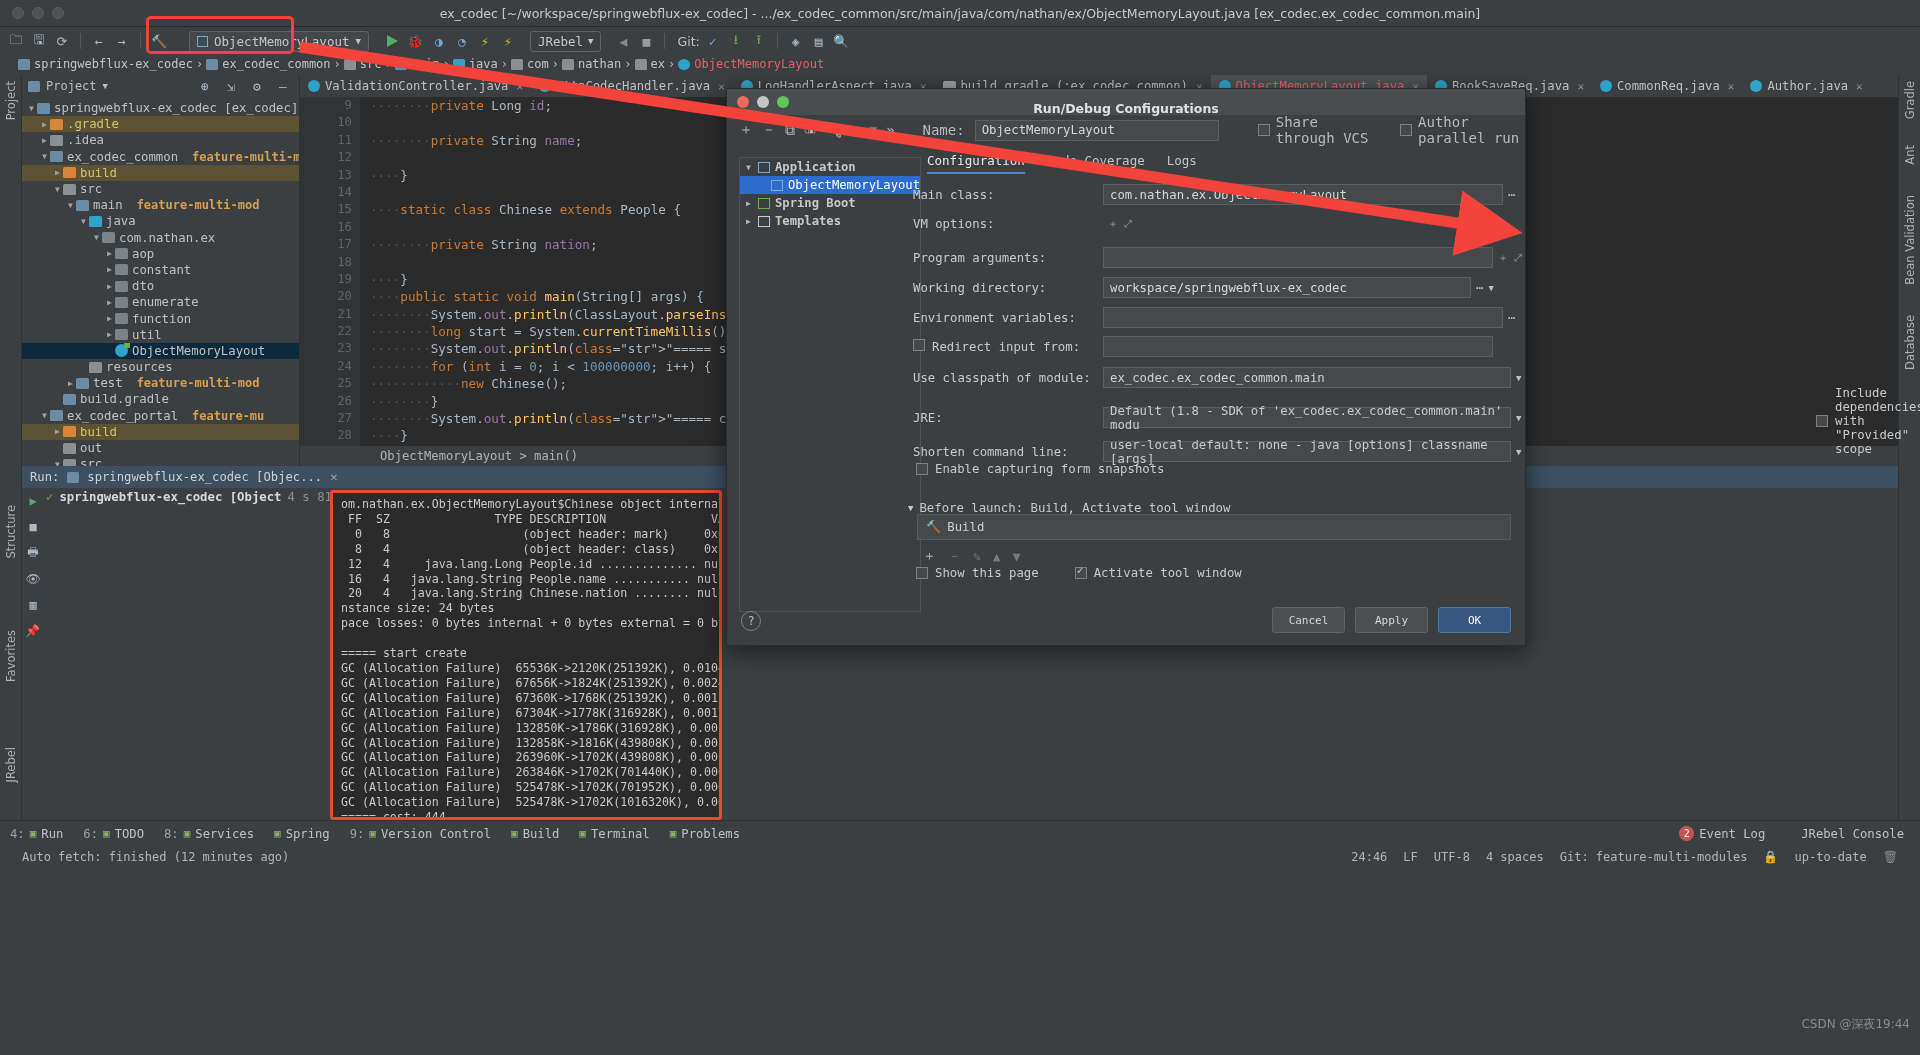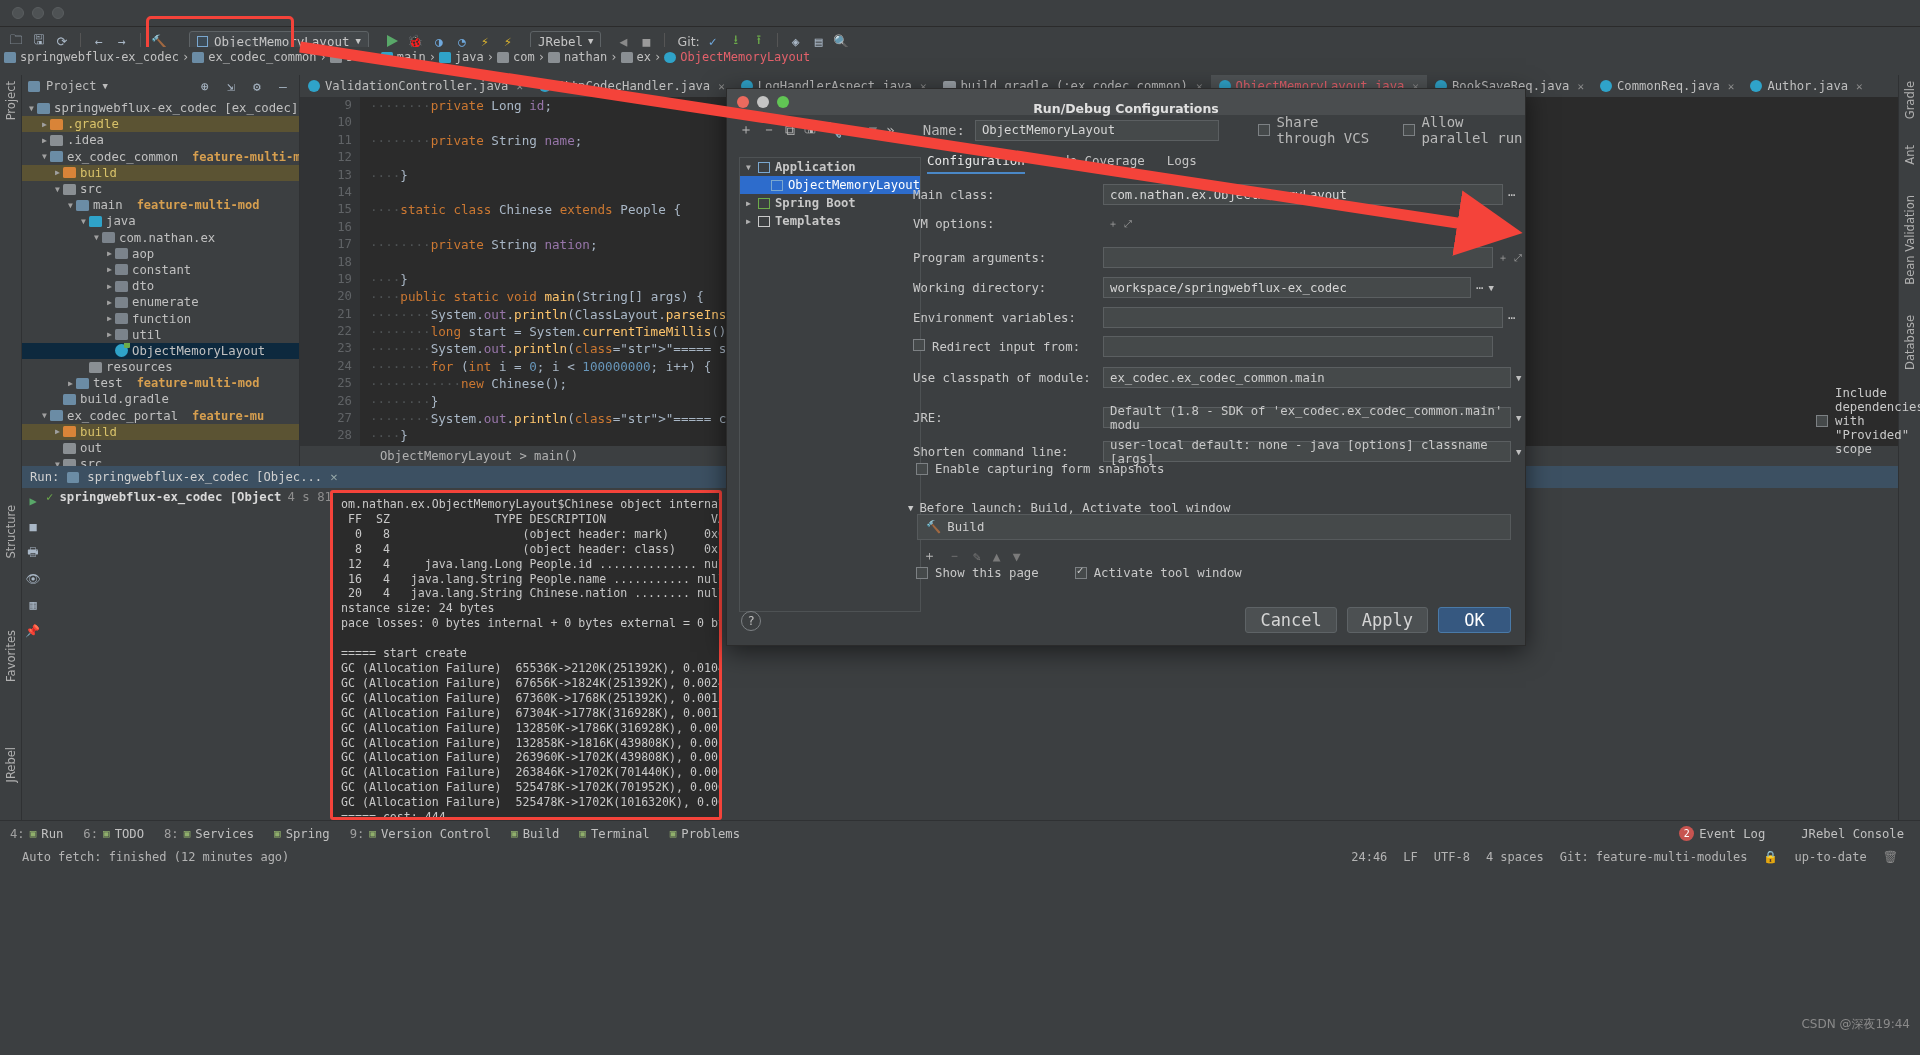--- a/index.html
+++ b/index.html
@@ -25,22 +25,22 @@
     border:1px solid #5e6366; border-radius:3px; background:#43474a; font-size:12.5px; color:#c6c6c6; }
   .runcfg .sq { width:11px; height:11px; border:1.5px solid #7aa7cf; background:#3c4a55; }
   .redbox-run { position:absolute; left:146px; top:16px; width:148px; height:38px;
     border:3px solid #f4433a; border-radius:5px; pointer-events:none; }
   .green-tri { width:0;height:0;border-left:11px solid #59a869;border-top:6.5px solid transparent;border-bottom:6.5px solid transparent; }
   .jrebel { display:flex;align-items:center;gap:5px;height:21px;padding:0 7px;
     border:1px solid #5e6366;border-radius:3px;font-size:12.5px;color:#c6c6c6;}
   .git-lbl { font-size:12.5px; color:#c0c0c0; margin-left:4px; font-family:"DejaVu Sans", sans-serif;}
 
   
-  .crumbbar { position:absolute; left:0; top:47px; width:1920px; height:20px;
-    background:#3c3f41; display:flex; align-items:center; padding-left:4px; gap:3px; font-size:12px; }
+  .crumbbar { position:absolute; left:0; top:54px; width:1920px; height:20px;
+    background:#3c3f41; display:flex; align-items:center; padding-left:18px; gap:3px; font-size:12px; }
   .crumb { display:flex; align-items:center; gap:4px; color:#c2c2c2; }
   .fi { width:12px;height:11px;border-radius:1.5px;display:inline-block; }
   .fi.mod{background:#6b8ca5;} .fi.src{background:#8a8f93;}
   .fi.java{background:#2fa3c9;}
 
   
   .railL { position:absolute; left:0; top:75px; width:22px; height:745px; background:#3c3f41;
     border-right:1px solid #2f3133; }
   .rail-v { writing-mode:vertical-rl; transform:rotate(180deg); font-size:11.5px; color:#b0b0b0;
     font-family:"DejaVu Sans", sans-serif; white-space:nowrap; }
@@ -123,21 +123,21 @@
   .dlg-left{position:absolute;left:12px;top:100px;width:180px;height:500px;background:#3c3f41;
     border:1px solid #4e5254;}
   .dl-row{height:18px;display:flex;align-items:center;font-size:12.2px;color:#c8c8c8;white-space:nowrap;}
   .dl-row.sel{background:#2d6ccc;color:#fff;}
   .dlg-tabs{position:absolute;left:200px;top:152px;display:flex;gap:22px;font-size:12.5px;color:#c4c4c4;}
   .dlg-tabs .t.active{color:#e8e8e8;border-bottom:2px solid #4a88c7;padding-bottom:4px;}
   .frow{position:absolute;display:flex;align-items:center;font-size:12.3px;color:#c9c9c9;}
   .flabel{width:190px;}
   .btnrow{position:absolute;right:14px;bottom:12px;display:flex;gap:10px;}
   .btn{height:25px;min-width:73px;padding:12px 14px;display:flex;align-items:center;justify-content:center;
-    background:#4c5052;border:1px solid #5e6366;border-radius:3px;font-size:17px;color:#d5d5d5;}
+    background:#4c5052;border:1px solid #5e6366;border-radius:3px;font-size:11px;color:#d5d5d5;}
   .btn.primary{background:#365880;border-color:#4a7aa8;color:#ffffff;}
 
   
   .arrow-svg{position:absolute;left:0;top:0;width:1920px;height:1055px;pointer-events:none;}
 
   
   .botbar{position:absolute;left:0;top:820px;width:1920px;height:26px;background:#3c3f41;
     display:flex;align-items:center;padding-left:10px;gap:20px;font-size:12.2px;color:#c0c0c0;
     border-top:1px solid #2f3133;}
   .bb{display:flex;align-items:center;gap:5px;}
@@ -153,20 +153,21 @@
 <body>
 
 <div class="root">
 
   <div class="titlebar">
     <div class="traffic">
       <div class="dot"></div>
       <div class="dot"></div>
       <div class="dot"></div>
     </div>
+    <div class="title-text">ex_codec [~/workspace/springwebflux-ex_codec] - .../ex_codec_common/src/main/java/com/nathan/ex/ObjectMemoryLayout.java [ex_codec.ex_codec_common.main]</div>
   </div>
 
   <div class="toolbar">
     <span class="tb-ico">🗀</span>
     <span class="tb-ico">🖫</span>
     <span class="tb-ico">⟳</span>
     <span class="tb-sep"></span>
     <span class="tb-ico">←</span>
     <span class="tb-ico">→</span>
     <span class="tb-sep"></span>
@@ -576,21 +577,21 @@
         <span class="txtf" style="width:244px;">ObjectMemoryLayout</span>
       </span>
       <span style="width:30px"></span>
       <span style="display:flex;align-items:center;gap:6px;">
         <span class="cbx"></span>
         <span>Share through VCS</span>
       </span>
       <span style="width:16px"></span>
       <span style="display:flex;align-items:center;gap:6px;">
         <span class="cbx"></span>
-        <span>Allow parallel run</span>
+        <span>Author parallel run</span>
       </span>
     </div>
 
     <div class="dlg-left" style="top:68px;height:455px;width:182px;" id="dlgtree">
         <div class="dl-row" style="padding-left: 6px;">
           <span style="width: 12px; font-size: 8px; color: rgb(176, 176, 176);">▼</span>
           <span style="width: 12px; height: 11px; margin-right: 5px; border: 1.5px solid rgb(122, 167, 207); flex: 0 0 auto;"></span>
           <span style="font-weight: bold;">Application</span>
         </div>
         <div class="dl-row sel" style="padding-left: 24px;">

